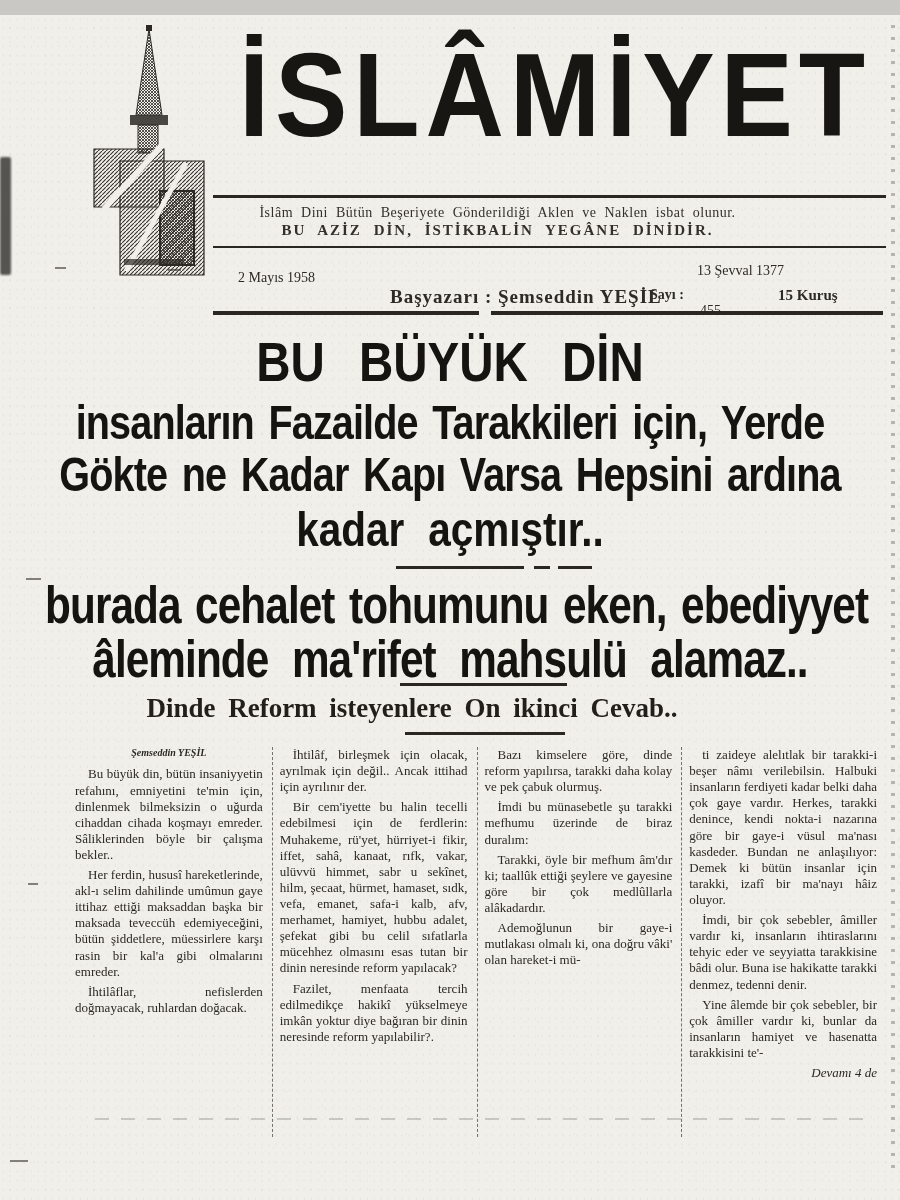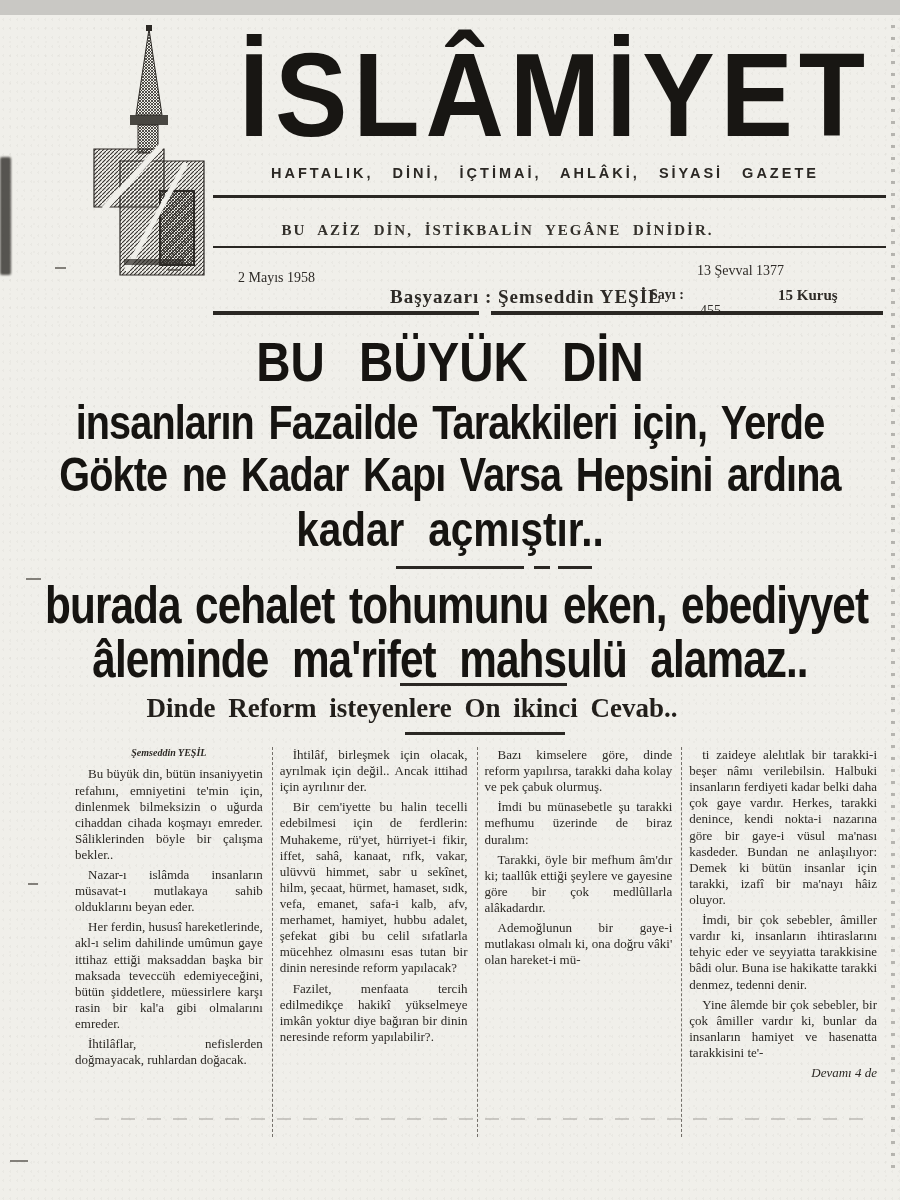--- a/index.html
+++ b/index.html
@@ -121,23 +121,23 @@
     <rect x="52" y="102" width="20" height="28" fill="url(#hatch2)" stroke="#2c2925" stroke-width="1"></rect>
     <polygon points="8,126 78,126 78,184 8,184" fill="url(#hatch)" stroke="#2c2925" stroke-width="1.2"></polygon>
     <polygon points="34,138 118,138 118,252 34,252" fill="url(#hatch)" stroke="#2c2925" stroke-width="1.2"></polygon>
     <rect x="74" y="168" width="34" height="74" fill="url(#hatch2)" stroke="#2c2925" stroke-width="2"></rect>
     <line x1="18" y1="186" x2="78" y2="120" stroke="#f0efea" stroke-width="6"></line>
     <line x1="40" y1="248" x2="100" y2="140" stroke="#f0efea" stroke-width="5"></line>
     <rect x="38" y="236" width="60" height="6" fill="#2c2925" opacity=".7"></rect>
   </svg>
 
   <div class="masthead-title">İSLÂMİYET</div>
-  <div class="masthead-subtitle">HAFTALIK,  DİNİ,  İÇTİMAİ,  AHLÂKİ,  SİYASİ  GAZETE</div>
 
   <div class="rule" style="left:213px;right:14px;top:180px;height:3px;"></div>
+  <div class="motto motto-1">İslâm Dini Bütün Beşeriyete Gönderildiği Aklen ve Naklen isbat olunur.</div>
   <div class="motto motto-2">BU AZİZ DİN, İSTİKBALİN YEGÂNE DİNİDİR.</div>
   <div class="rule" style="left:213px;right:14px;top:231px;height:2px;"></div>
 
   <div class="dl" style="left:238px;top:255px;font-size:14px;">2 Mayıs 1958</div>
   <div class="dl" style="left:697px;top:248px;font-size:14px;">13 Şevval 1377</div>
   <div class="dl" style="left:390px;top:271px;font-size:19px;font-weight:bold;letter-spacing:1px;">Başyazarı : Şemseddin YEŞİL</div>
   <div class="dl" style="left:650px;top:272px;font-size:14px;font-weight:bold;">Sayı :</div>
   <div class="dl" style="left:700px;top:288px;font-size:14px;">455</div>
   <div class="dl" style="left:778px;top:272px;font-size:15px;font-weight:bold;">15 Kuruş</div>
 
@@ -157,21 +157,20 @@
   <div class="hl hl2-2">âleminde ma'rifet mahsulü alamaz..</div>
 
   <div class="rule" style="left:400px;width:167px;top:668px;height:3px;"></div>
   <div class="kicker">Dinde Reform isteyenlere On ikinci Cevab..</div>
   <div class="rule" style="left:405px;width:160px;top:717px;height:3px;"></div>
 
   <div class="columns">
     <div class="col">
       <div class="byline">Şemseddin YEŞİL</div>
       <p>Bu büyük din, bütün insaniyyetin refahını, emniyetini te'min için, dinlenmek bilmeksizin o uğurda cihaddan cihada koşmayı emreder. Sâliklerinden böyle bir çalışma bekler..</p>
-      <p>Nazar-ı islâmda insanların müsavat-ı mutlakaya sahib olduklarını beyan eder.</p>
       <p>Her ferdin, hususî hareketlerinde, akl-ı selim dahilinde umûmun gaye ittihaz ettiği maksaddan başka bir maksada teveccüh edemiyeceğini, bütün şiddetlere, müessirlere karşı rasin bir kal'a gibi olmalarını emreder.</p>
       <p>İhtilâflar, nefislerden doğmayacak, ruhlardan doğacak.</p>
     </div>
     <div class="col">
       <p>İhtilâf, birleşmek için olacak, ayrılmak için değil.. Ancak ittihad için ayrılınır der.</p>
       <p>Bir cem'iyette bu halin tecelli edebilmesi için de ferdlerin: Muhakeme, rü'yet, hürriyet-i fikir, iffet, sahâ, kanaat, rıfk, vakar, ulüvvü himmet, sabr u sekînet, hilm, şecaat, hürmet, hamaset, sıdk, vefa, emanet, safa-i kalb, afv, merhamet, hamiyet, hubbu adalet, şefekat gibi bu celil sıfatlarla mücehhez olmasını esas tutan bir dinin neresinde reform yapılacak?</p>
       <p>Fazilet, menfaata tercih edilmedikçe hakikî yükselmeye imkân yoktur diye bağıran bir dinin neresinde reform yapılabilir?.</p>
     </div>
     <div class="col">
       <p>Bazı kimselere göre, dinde reform yapılırsa, tarakki daha kolay ve pek çabuk olurmuş.</p>

